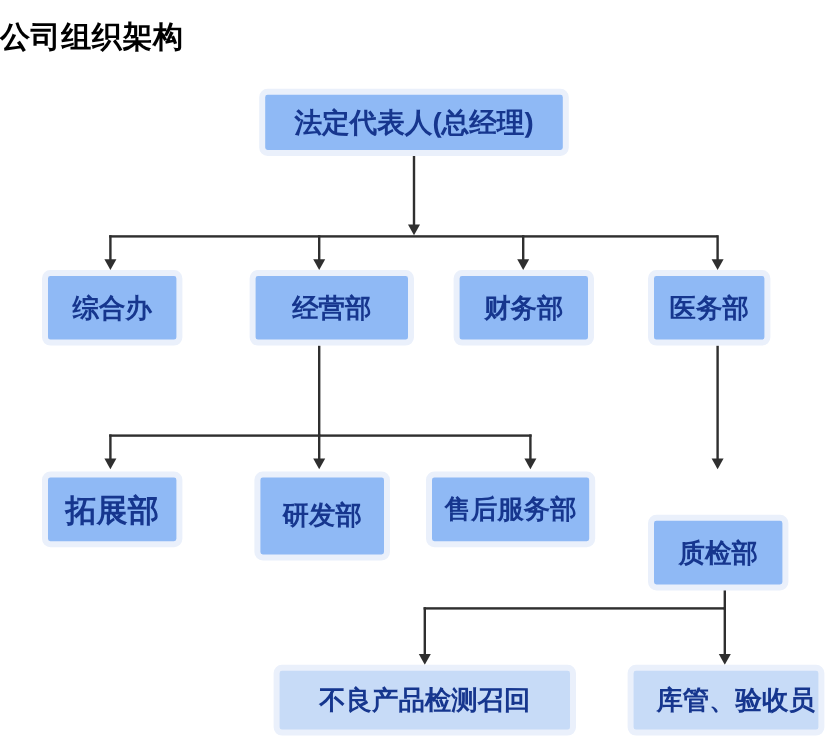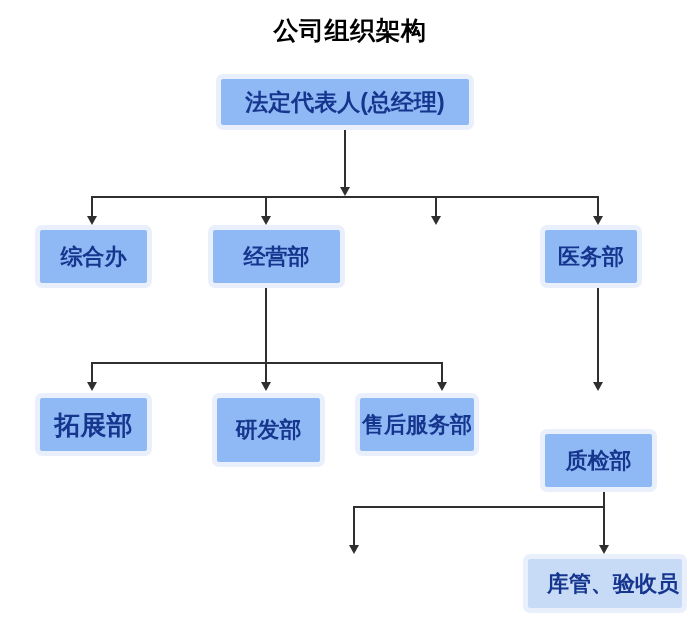--- a/index.html
+++ b/index.html
@@ -16,21 +16,20 @@
     width: 700px;
     height: 622px;
     background: #ffffff;
     overflow: hidden;
   }
   .chart-title {
     position: absolute;
     left: 0;
     top: 14px;
     width: 700px;
-    text-align: center;
     font-size: 25px;
     font-weight: bold;
     color: #000000;
     letter-spacing: 0.5px;
     white-space: nowrap;
   }
   
   .node {
     position: absolute;
     box-sizing: border-box;
@@ -108,20 +107,23 @@
   <div class="arrow" style="left:593px; top:216px;"></div>
 
   <div class="node level-1" style="left:35px; top:225px; width:117px; height:63px; font-size:22px;justify-content:flex-end;">
     <span class="node-label">综合办</span>
   </div>
 
   <div class="node level-1" style="left:208px; top:225px; width:137px; height:63px; font-size:22px;">
     <span class="node-label">经营部</span>
   </div>
 
+  <div class="node level-1" style="left:378px; top:225px; width:117px; height:63px; font-size:22px;">
+    <span class="node-label">财务部</span>
+  </div>
 
   <div class="node level-1" style="left:540px; top:225px; width:102px; height:63px; font-size:22px;">
     <span class="node-label">医务部</span>
   </div>
 
   <div class="edge v" style="left:265px; top:288px; width:2px; height:75px;"></div>
   <div class="edge h" style="left:91px; top:362px; width:352px; height:2px;"></div>
 
   <div class="edge v" style="left:91px; top:362px; width:2px; height:22px;"></div>
   <div class="arrow" style="left:87px; top:382px;"></div>
@@ -136,35 +138,38 @@
   <div class="arrow" style="left:593px; top:382px;"></div>
 
   <div class="node level-2" style="left:35px; top:393px; width:117px; height:63px; font-size:26px;">
     <span class="node-label">拓展部</span>
   </div>
 
   <div class="node level-2" style="left:212px; top:393px; width:113px; height:74px; font-size:22px;">
     <span class="node-label">研发部</span>
   </div>
 
-  <div class="node level-2" style="left:355px; top:393px; width:124px; height:63px; font-size:22px;">
+  <div class="node level-2" style="left:355px; top:393px; width:141px; height:63px; font-size:22px;">
     <span class="node-label">售后服务部</span>
   </div>
 
   <div class="node level-2" style="left:540px; top:393px; width:117px; height:63px; font-size:22px;margin-top:36px;">
     <span class="node-label">质检部</span>
   </div>
 
   <div class="edge v" style="left:603px; top:456px; width:2px; height:52px;"></div>
   <div class="edge h" style="left:353px; top:506px; width:252px; height:2px;"></div>
 
   <div class="edge v" style="left:353px; top:506px; width:2px; height:40px;"></div>
   <div class="arrow" style="left:349px; top:545px;"></div>
 
   <div class="edge v" style="left:603px; top:506px; width:2px; height:40px;"></div>
   <div class="arrow" style="left:599px; top:545px;"></div>
 
+  <div class="node level-3" style="left:228px; top:554px; width:252px; height:59px; font-size:22px;">
+    <span class="node-label">不良产品检测召回</span>
+  </div>
 
   <div class="node level-3" style="left:523px; top:554px; width:164px; height:59px; font-size:22px;padding-left:16px;">
     <span class="node-label">库管、验收员</span>
   </div>
 
 </div>
 
 </body></html>

